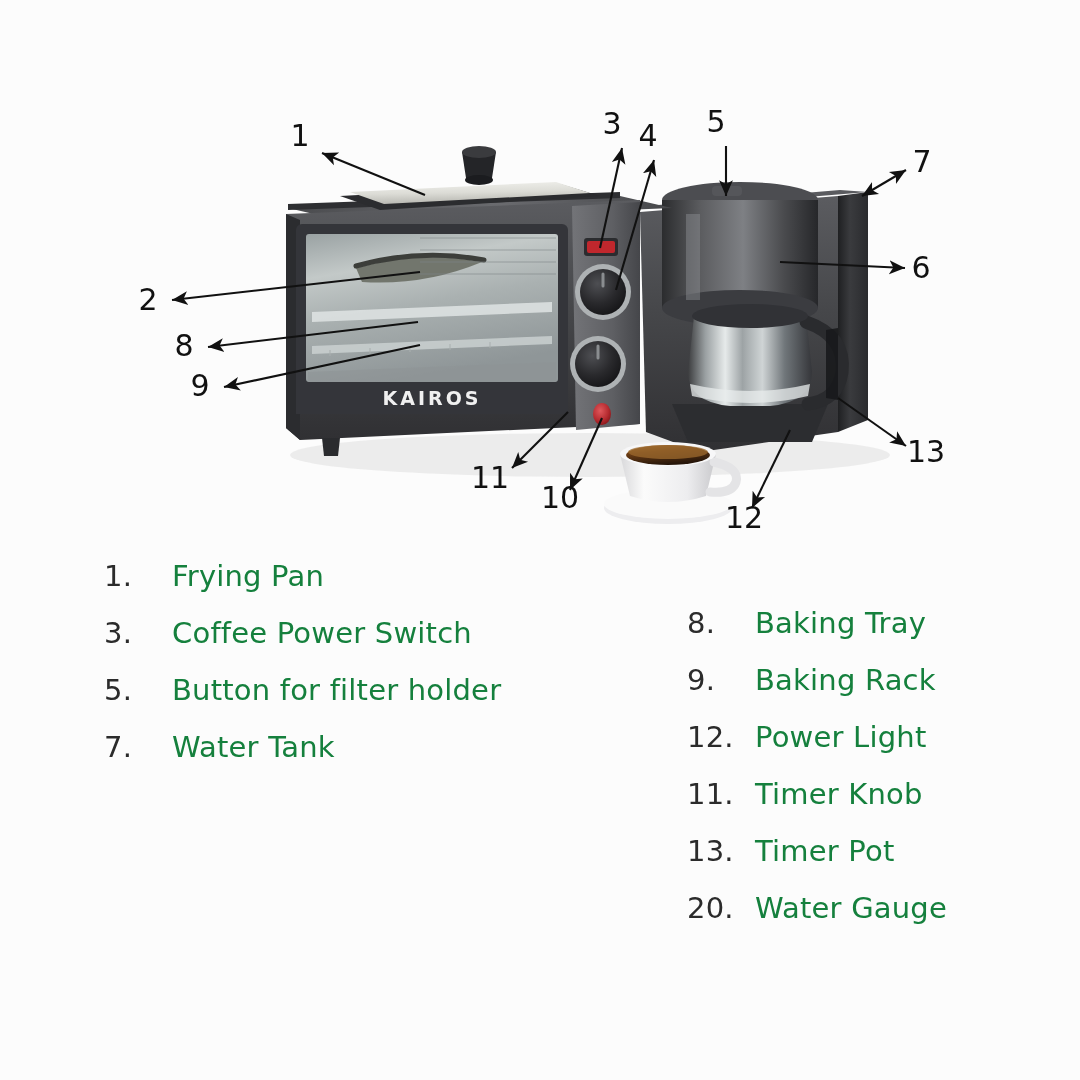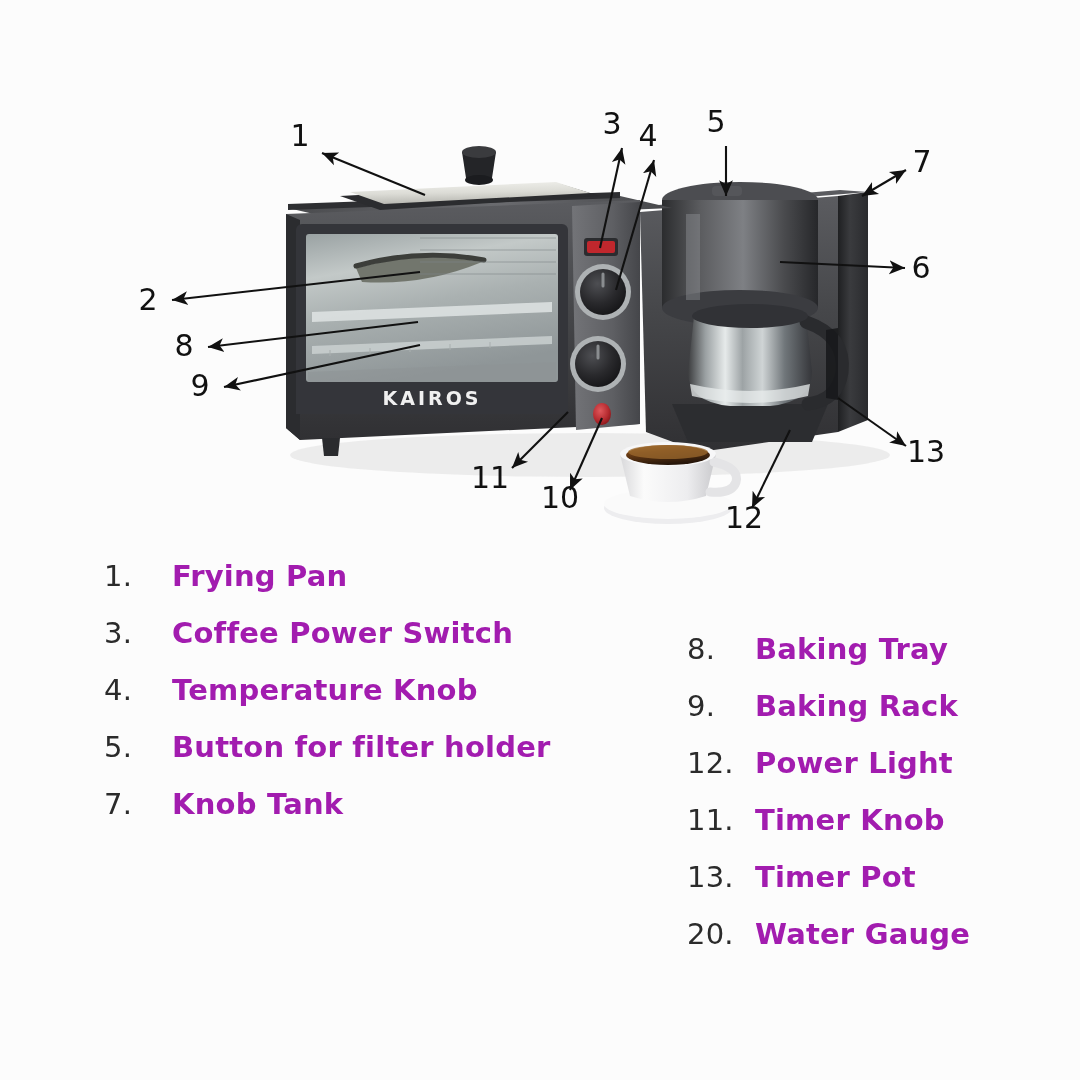--- a/index.html
+++ b/index.html
@@ -41,41 +41,40 @@
     left: 0;
     top: 548px;
     width: 1080px;
     height: 532px;
   }
   .list-col {
     position: absolute;
     top: 0;
   }
   #col-left  { left: 104px; }
-  #col-right { left: 687px; top: 73px; }
+  #col-right { left: 687px; top: 47px; }
 
   .list-row {
     position: relative;
     height: 57px;
     line-height: 57px;
     white-space: nowrap;
   }
   .list-num {
     display: inline-block;
     width: 68px;
     font-size: 29px;
     color: #2b2b2b;
     letter-spacing: 0.2px;
   }
   .list-label {
     display: inline-block;
     font-size: 29px;
-    color: #a21caf;
+    color: #15803d;
     letter-spacing: 0.2px;
-    font-weight: bold;
   }
 
   
   .callout-num {
     font-family: "DejaVu Sans", sans-serif;
     font-size: 30px;
     fill: #111111;
   }
 </style>
 </head>
@@ -309,27 +308,24 @@
   <div id="parts-list">
 
     <div class="list-col" id="col-left">
       <div class="list-row">
         <span class="list-num">1.</span><span class="list-label">Frying Pan</span>
       </div>
       <div class="list-row">
         <span class="list-num">3.</span><span class="list-label">Coffee Power Switch</span>
       </div>
       <div class="list-row">
-        <span class="list-num">4.</span><span class="list-label">Temperature Knob</span>
-      </div>
-      <div class="list-row">
         <span class="list-num">5.</span><span class="list-label">Button for filter holder</span>
       </div>
       <div class="list-row">
-        <span class="list-num">7.</span><span class="list-label">Knob Tank</span>
+        <span class="list-num">7.</span><span class="list-label">Water Tank</span>
       </div>
     </div>
 
     <div class="list-col" id="col-right">
       <div class="list-row">
         <span class="list-num">8.</span><span class="list-label">Baking Tray</span>
       </div>
       <div class="list-row">
         <span class="list-num">9.</span><span class="list-label">Baking Rack</span>
       </div>

